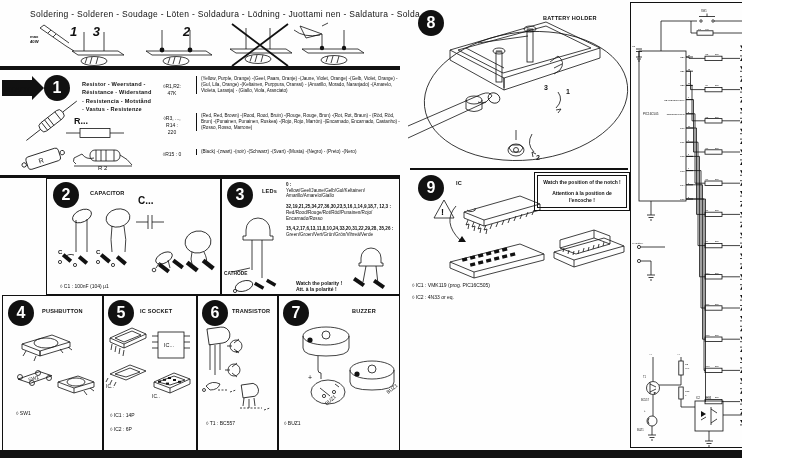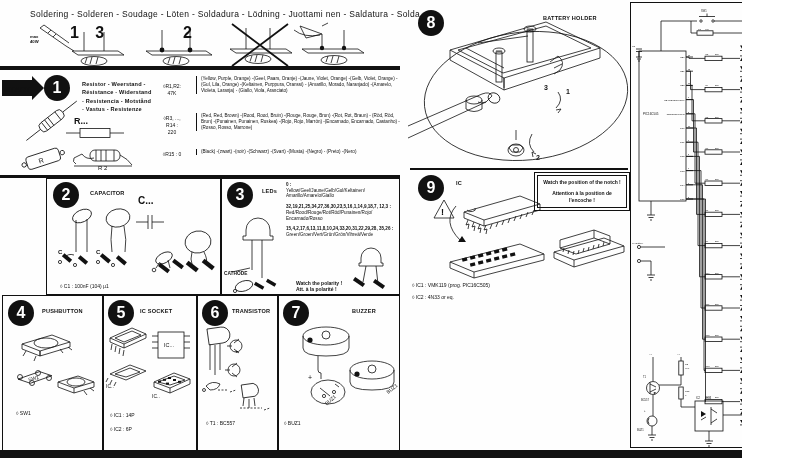--- a/index.html
+++ b/index.html
@@ -17,21 +17,21 @@
              font-size:4.6px;line-height:1.3;}
   .ref{position:absolute;width:40px;text-align:center;font-size:5px;line-height:1.35;}
   .note{position:absolute;font-size:5px;}
   svg{position:absolute;overflow:visible;}
   svg .w{stroke:#111;stroke-width:.8;fill:none;}
   svg text{fill:#111;font-family:"Liberation Sans",sans-serif;}
   .warnbox{position:absolute;border:1px solid #111;padding:2px;}
   .warnbox .inner{border:1px solid #111;padding:3px 4px;text-align:center;
                   font-size:5px;font-weight:bold;line-height:1.4;}
   .hdr{position:absolute;left:30px;top:9px;font-size:8.5px;letter-spacing:.3px;}
-  .stepnum{position:absolute;font-size:16px;font-weight:bold;letter-spacing:6px;}
+  .stepnum{position:absolute;font-size:13px;font-weight:bold;letter-spacing:6px;font-style:italic;}
 </style>
 </head>
 <body>
 
 <div id="page">
 
   <div class="hdr">Soldering - Solderen - Soudage - Löten - Soldadura - Lödning - Juottami nen - Saldatura - Solda</div>
 
   <div class="abs pre" style="left:30px;top:34px;font-size:4.2px;font-weight:bold;">max
 40W</div>

